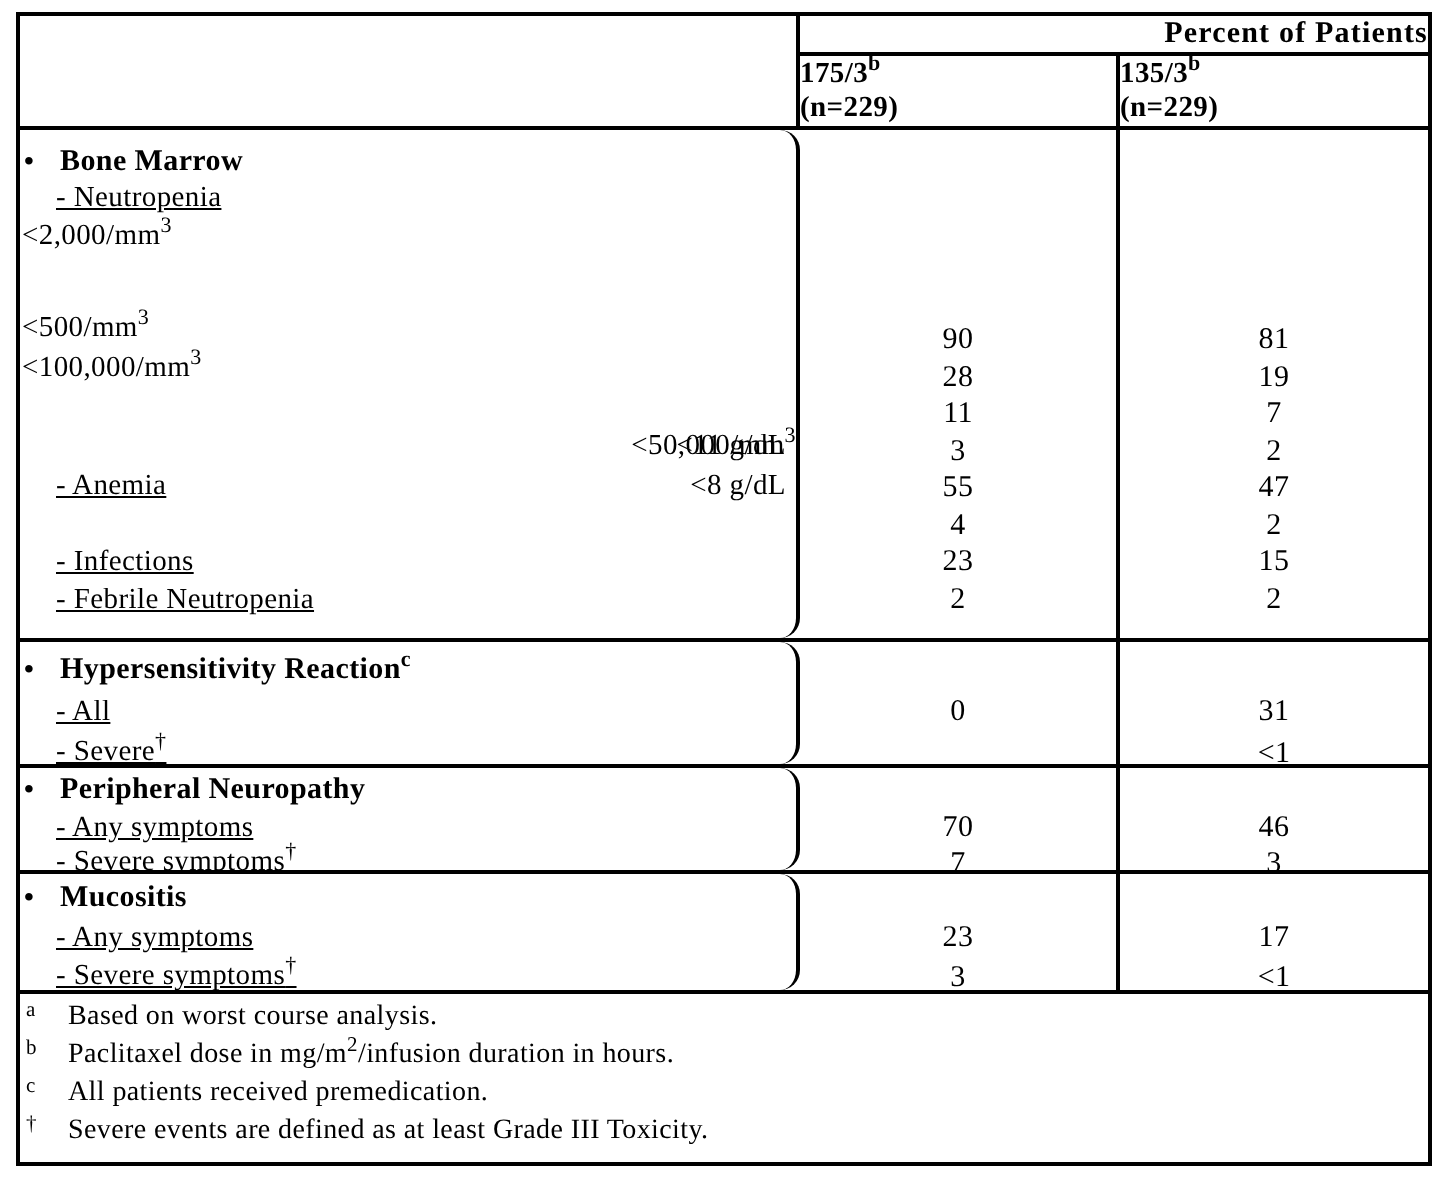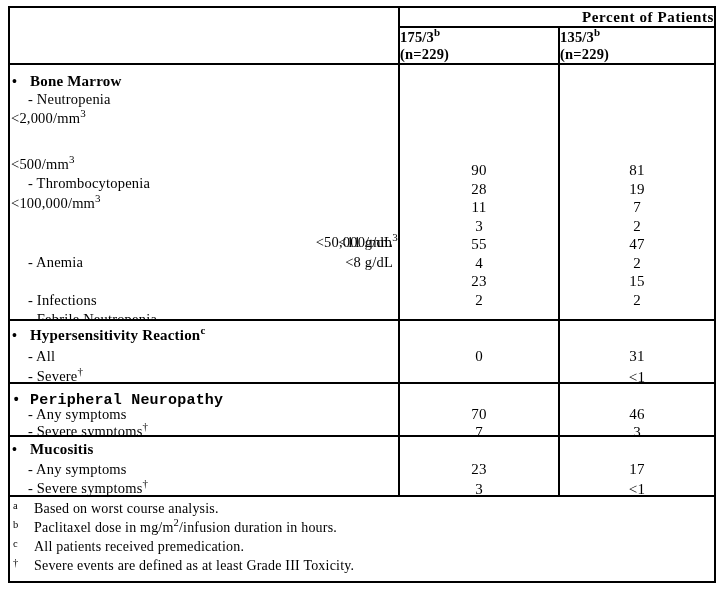--- a/index.html
+++ b/index.html
@@ -27,25 +27,25 @@
   }
   .hdr-doses { display: flex; flex: 1; }
   .hdr-dose {
     width: 158px; text-align: left; font-weight: bold;
     font-size: 14.5px; line-height: 16.5px; padding-top: 1px;
   }
   .hdr-dose.c3 { width: auto; flex: 1; border-left: 2px solid #000; }
   .hdr-dose sup { font-size: 11px; vertical-align: super; line-height: 0; }
   
   .section { display: flex; border-bottom: 2px solid #000; overflow: hidden; }
-  .sec-labels { width: 390px; border-right: 2px solid #000; font-size: 14.5px; overflow: hidden; }
+  .sec-labels { width: 390px; border-right: 2px solid #000; font-size: 14.5px; overflow: hidden; border-radius: 10px; }
   .sec-line { position: relative; white-space: nowrap; overflow: visible; }
   .sec-line.title { padding-left: 2px; font-weight: bold; font-size: 15px; }
   .sec-line.title .bullet { display: inline-block; width: 18px; font-size: 14px; }
-  .sec-line.item { padding-left: 18px; }
+  .sec-line.item { padding-left: 18px; text-decoration: underline; }
   .sec-line.flush { padding-left: 1px; }
   .sec-line.flushsm { padding-left: 4px; }
   .sec-line sup { font-size: 11px; vertical-align: super; line-height: 0; }
   .sec-line .rt { position: absolute; right: 5px; top: 0; }
   .sec-vals { width: 158px; text-align: center; font-size: 15px; overflow: hidden; }
   .sec-vals.c3 { width: auto; flex: 1; border-left: 2px solid #000; }
   
   .footnotes { font-size: 14px; padding: 2px 4px 0 2px; }
   .fn-line { height: 19px; line-height: 19px; white-space: nowrap; }
   .fn-marker {
@@ -77,21 +77,20 @@
   </div>
 
   <div id="sections">
       <div class="section" style="height: 256px;">
         <div class="sec-labels" style="padding-top: 8px;">
           <div class="sec-line title" style="height: 17px; line-height: 17px;"><span class="bullet">•</span><span>Bone Marrow</span></div>
           <div class="sec-line item" style="height: 18px; line-height: 18px;"><span>- Neutropenia</span></div>
           <div class="sec-line flush" style="height: 20px; line-height: 20px;"><span>&lt;2,000/mm</span><sup>3</sup></div>
           <div class="sec-line blank" style="height: 26px; line-height: 26px;"></div>
           <div class="sec-line flush" style="height: 20px; line-height: 20px;"><span>&lt;500/mm</span><sup>3</sup></div>
-          <div class="sec-line item" style="height: 19px; line-height: 19px;"><span>- Thrombocytopenia</span></div>
           <div class="sec-line flush" style="height: 20px; line-height: 20px;"><span>&lt;100,000/mm</span><sup>3</sup></div>
           <div class="sec-line blank" style="height: 19px; line-height: 19px;"></div>
           <div class="sec-line flushsm" style="height: 20px; line-height: 20px; text-align: right;"><span>&lt;50,000/mm</span><sup>3</sup><span class="rt">&lt;11 g/dL</span></div>
           <div class="sec-line item" style="height: 20px; line-height: 20px;"><span>- Anemia</span><span class="rt">&lt;8 g/dL</span></div>
           <div class="sec-line blank" style="height: 19px; line-height: 19px;"></div>
           <div class="sec-line item" style="height: 19px; line-height: 19px;"><span>- Infections</span></div>
           <div class="sec-line item" style="height: 19px; line-height: 19px;"><span>- Febrile Neutropenia</span></div>
         </div>
         <div class="sec-vals c2" style="padding-top: 96px;">
           <div class="val" style="height: 18.5px; line-height: 18.5px;">90</div>
@@ -123,21 +122,21 @@
         <div class="sec-vals c2" style="padding-top: 25px;">
           <div class="val" style="height: 21px; line-height: 21px;">0</div>
         </div>
         <div class="sec-vals c3" style="padding-top: 25px;">
           <div class="val" style="height: 21px; line-height: 21px;">31</div>
           <div class="val" style="height: 21px; line-height: 21px;">&lt;1</div>
         </div>
       </div>
       <div class="section" style="height: 53px;">
         <div class="sec-labels" style="padding-top: 3px;">
-          <div class="sec-line title" style="height: 18px; line-height: 27px; font-family: Liberation Mono, monospace;"><span class="bullet">•</span><span>Peripheral Neuropathy</span></div>
+          <div class="sec-line title" style="height: 18px; line-height: 16px;"><span class="bullet">•</span><span>Peripheral Neuropathy</span></div>
           <div class="sec-line item" style="height: 18px; line-height: 18px;"><span>- Any symptoms</span></div>
           <div class="sec-line item" style="height: 16px; line-height: 16px;"><span>- Severe symptoms</span><sup>†</sup></div>
         </div>
         <div class="sec-vals c2" style="padding-top: 21px;">
           <div class="val" style="height: 18px; line-height: 18px;">70</div>
           <div class="val" style="height: 18px; line-height: 18px;">7</div>
         </div>
         <div class="sec-vals c3" style="padding-top: 21px;">
           <div class="val" style="height: 18px; line-height: 18px;">46</div>
           <div class="val" style="height: 18px; line-height: 18px;">3</div>

